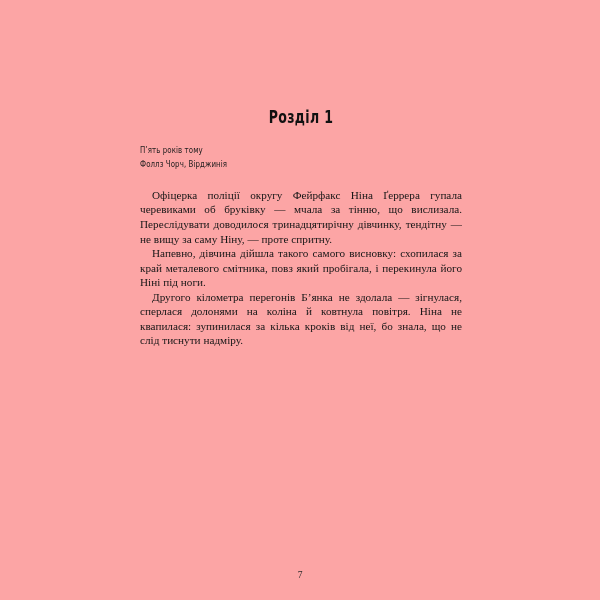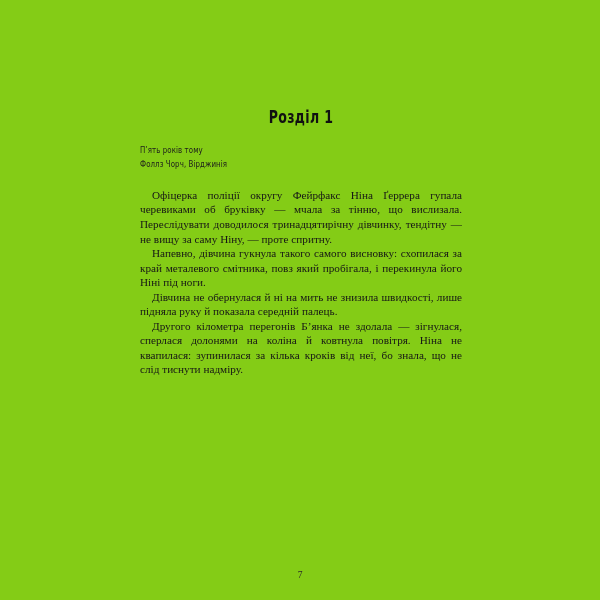--- a/index.html
+++ b/index.html
@@ -12,21 +12,21 @@
     background: #ffffff;
     font-family: "Liberation Serif", serif;
     color: #1a1a1a;
     overflow: hidden;
   }
 
   .page {
     position: relative;
     width: 600px;
     height: 600px;
-    background: #84cc16;
+    background: #fca5a5;
   }
 
   .content {
     position: absolute;
     left: 140px;
     top: 108px;
     width: 322px;
   }
 
   .chapter-heading {
@@ -99,22 +99,21 @@
 
     <h1 class="chapter-heading">Розділ 1</h1>
 
     <div class="subtitle-block">
       <div class="subtitle-line">П’ять років тому</div>
       <div class="subtitle-line">Фоллз Чорч, Вірджинія</div>
     </div>
 
     <div class="body-block">
       <p class="para">Офіцерка поліції округу Фейрфакс Ніна Ґеррера гупала черевиками об бруківку — мчала за тінню, що вислизала. Переслідувати доводилося тринадцятирічну дівчинку, тендітну — не вищу за саму Ніну, — проте спритну.</p>
-      <p class="para">Напевно, дівчина гукнула такого самого висновку: схопилася за край металевого смітника, повз який пробігала, і перекинула його Ніні під ноги.</p>
-      <p class="para">Дівчина не обернулася й ні на мить не знизила швидкості, лише підняла руку й показала середній палець.</p>
+      <p class="para">Напевно, дівчина дійшла такого самого висновку: схопилася за край металевого смітника, повз який пробігала, і перекинула його Ніні під ноги.</p>
       <p class="para">Другого кілометра перегонів Б’янка не здолала — зігнулася, сперлася долонями на коліна й ковтнула повітря. Ніна не квапилася: зупинилася за кілька кроків від неї, бо знала, що не слід тиснути надміру.</p>
     </div>
 
   </div>
 
   <div class="page-number">7</div>
 
 </div>
 
 </body></html>

